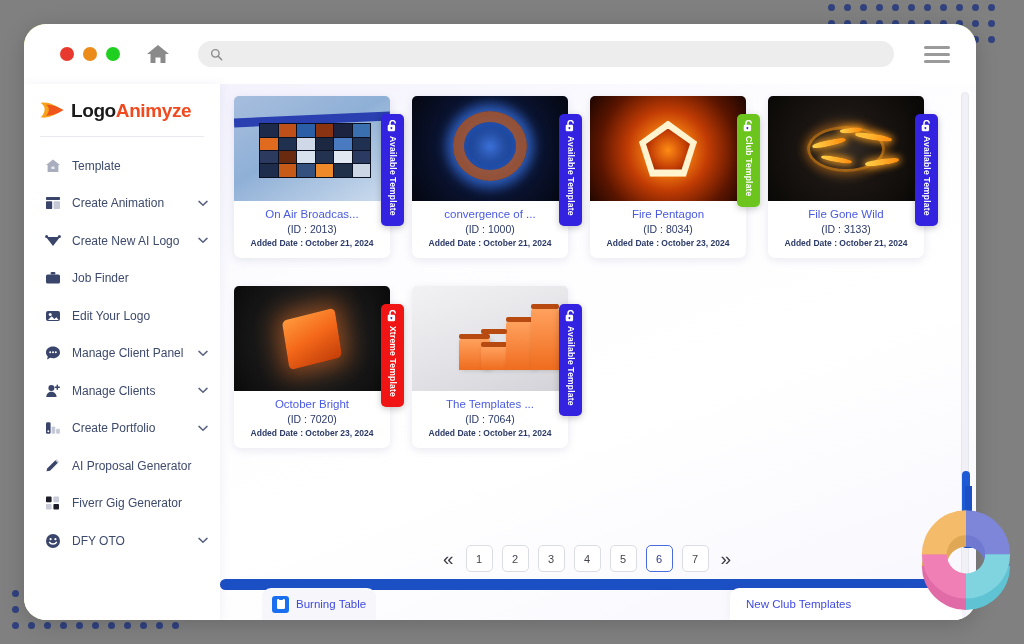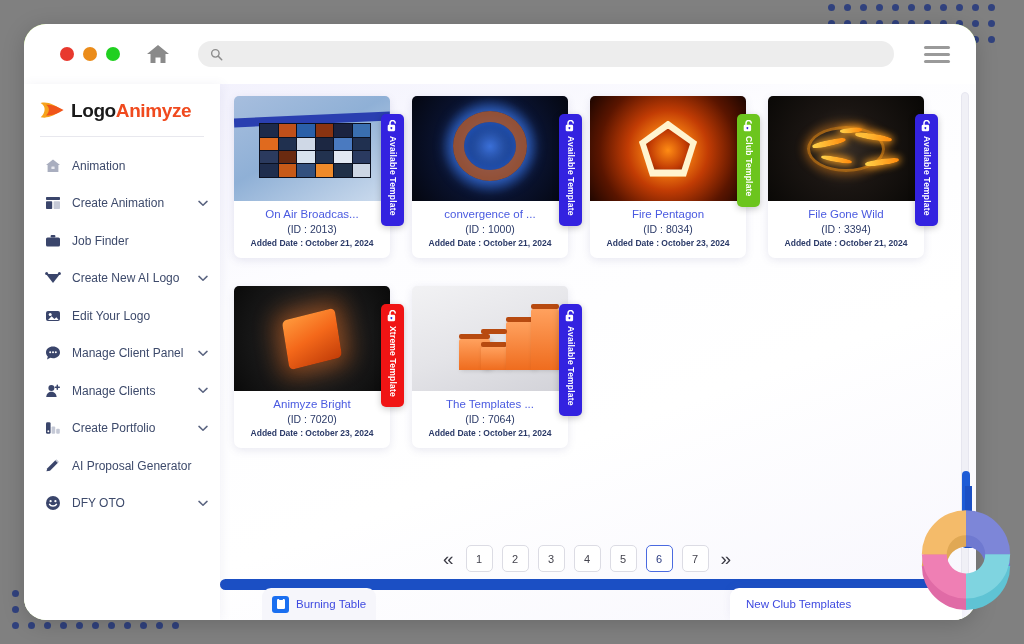--- a/index.html
+++ b/index.html
@@ -319,62 +319,62 @@
       </div>
       <div class="sb-divider"></div>
       <div id="nav-list">
           <div class="nav-item">
             <span class="nav-ico">
               <svg width="16" height="16" viewBox="0 0 16 16">
                 <path d="M8 1.5 L15 7 H13.4 V14 H2.6 V7 H1 Z" fill="#a9aebf"></path>
                 <rect x="6.4" y="8.6" width="3.2" height="2.4" rx="0.5" fill="#e9eaf0"></rect>
               </svg>
             </span>
-            <span class="nav-label">Animation</span>
+            <span class="nav-label">Template</span>
             <span class="nav-chev"></span>
           </div>
           <div class="nav-item">
             <span class="nav-ico">
               <svg width="16" height="16" viewBox="0 0 16 16">
                 <rect x="1" y="2" width="14" height="3" rx="0.8" fill="#3a456b"></rect>
                 <rect x="1" y="6.3" width="6.2" height="7.7" rx="0.8" fill="#3a456b"></rect>
                 <rect x="8.6" y="6.3" width="6.4" height="7.7" rx="0.8" fill="#c5c9d6"></rect>
               </svg>
             </span>
             <span class="nav-label">Create Animation</span>
             <svg class="nav-chev" width="10" height="7" viewBox="0 0 10 7">
               <path d="M1 1.4 L5 5.2 L9 1.4" fill="none" stroke="#5a6480" stroke-width="1.5" stroke-linecap="round" stroke-linejoin="round"></path>
             </svg>
           </div>
           <div class="nav-item">
             <span class="nav-ico">
               <svg width="16" height="16" viewBox="0 0 16 16">
-                <rect x="5.6" y="2" width="4.8" height="2.6" rx="1" fill="#3a456b"></rect>
-                <rect x="1" y="4.4" width="14" height="9.2" rx="1.6" fill="#3a456b"></rect>
-              </svg>
-            </span>
-            <span class="nav-label">Job Finder</span>
-            <span class="nav-chev"></span>
-          </div>
-          <div class="nav-item">
-            <span class="nav-ico">
-              <svg width="16" height="16" viewBox="0 0 16 16">
                 <path d="M1 4 H15 L8 13 Z" fill="#3a456b"></path>
                 <circle cx="1.6" cy="3.6" r="1.5" fill="#3a456b"></circle>
                 <circle cx="14.4" cy="3.6" r="1.5" fill="#3a456b"></circle>
               </svg>
             </span>
             <span class="nav-label">Create New AI Logo</span>
             <svg class="nav-chev" width="10" height="7" viewBox="0 0 10 7">
               <path d="M1 1.4 L5 5.2 L9 1.4" fill="none" stroke="#5a6480" stroke-width="1.5" stroke-linecap="round" stroke-linejoin="round"></path>
             </svg>
           </div>
           <div class="nav-item">
             <span class="nav-ico">
               <svg width="16" height="16" viewBox="0 0 16 16">
+                <rect x="5.6" y="2" width="4.8" height="2.6" rx="1" fill="#3a456b"></rect>
+                <rect x="1" y="4.4" width="14" height="9.2" rx="1.6" fill="#3a456b"></rect>
+              </svg>
+            </span>
+            <span class="nav-label">Job Finder</span>
+            <span class="nav-chev"></span>
+          </div>
+          <div class="nav-item">
+            <span class="nav-ico">
+              <svg width="16" height="16" viewBox="0 0 16 16">
                 <rect x="1" y="3" width="14" height="10" rx="2" fill="#3a456b"></rect>
                 <circle cx="5.2" cy="6.6" r="1.5" fill="#fff"></circle>
                 <path d="M3 12 L6.6 8.2 L9.4 11 L11.4 9.2 L13.6 12 Z" fill="#fff"></path>
               </svg>
             </span>
             <span class="nav-label">Edit Your Logo</span>
             <span class="nav-chev"></span>
           </div>
           <div class="nav-item">
             <span class="nav-ico">
@@ -418,20 +418,32 @@
             </svg>
           </div>
           <div class="nav-item">
             <span class="nav-ico">
               <svg width="16" height="16" viewBox="0 0 16 16">
                 <path d="M1.4 13.2 L2.4 10.2 L10.6 2 L13.2 4.6 L5 12.8 Z" fill="#3a456b"></path>
                 <path d="M11.4 1.2 L14 3.8 L12.8 5 L10.2 2.4 Z" fill="#c5c9d6"></path>
               </svg>
             </span>
             <span class="nav-label">AI Proposal Generator</span>
+            <span class="nav-chev"></span>
+          </div>
+          <div class="nav-item">
+            <span class="nav-ico">
+              <svg width="16" height="16" viewBox="0 0 16 16">
+                <rect x="1" y="1.6" width="5.6" height="5.6" rx="0.8" fill="#1c1c28"></rect>
+                <rect x="8.4" y="1.6" width="5.6" height="5.6" rx="0.8" fill="#c9ccd8"></rect>
+                <rect x="1" y="9" width="5.6" height="5.6" rx="0.8" fill="#c9ccd8"></rect>
+                <rect x="8.4" y="9" width="5.6" height="5.6" rx="0.8" fill="#1c1c28"></rect>
+              </svg>
+            </span>
+            <span class="nav-label">Fiverr Gig Generator</span>
             <span class="nav-chev"></span>
           </div>
           <div class="nav-item">
             <span class="nav-ico">
               <svg width="16" height="16" viewBox="0 0 16 16">
                 <circle cx="8" cy="8" r="7" fill="#3a456b"></circle>
                 <circle cx="5.6" cy="6.2" r="1.1" fill="#fff"></circle>
                 <circle cx="10.4" cy="6.2" r="1.1" fill="#fff"></circle>
                 <path d="M4.6 9.4 C5.8 11.6 10.2 11.6 11.4 9.4" fill="none" stroke="#fff" stroke-width="1.6" stroke-linecap="round"></path>
               </svg>
@@ -547,40 +559,40 @@
               <div class="ribbon blue">
                 <svg width="11" height="12" viewBox="0 0 11 12">
                   <path d="M3 5 V3.2 A2.6 2.6 0 0 1 8.2 3.1" fill="none" stroke="#fff" stroke-width="1.5" stroke-linecap="round"></path>
                   <rect x="0.7" y="4.8" width="7.4" height="6.4" rx="1.1" fill="#fff"></rect>
                   <rect x="3.6" y="6.9" width="1.6" height="2.3" rx="0.7" fill="#3322e0"></rect>
                 </svg>
                 <span class="ribbon-text">Available Template</span>
               </div>
               <div class="tcard-body">
                 <div class="tcard-title">File Gone Wild</div>
-                <div class="tcard-id">(ID : 3394)</div>
+                <div class="tcard-id">(ID : 3133)</div>
                 <div class="tcard-date">Added Date : October 21, 2024</div>
               </div>
             </div>
             <div class="tcard">
               <div class="tcard-thumb">
                 <div class="art art-burning">
                   <div class="cube"></div>
                 </div>
               </div>
               <div class="ribbon red">
                 <svg width="11" height="12" viewBox="0 0 11 12">
                   <path d="M3 5 V3.2 A2.6 2.6 0 0 1 8.2 3.1" fill="none" stroke="#fff" stroke-width="1.5" stroke-linecap="round"></path>
                   <rect x="0.7" y="4.8" width="7.4" height="6.4" rx="1.1" fill="#fff"></rect>
                   <rect x="3.6" y="6.9" width="1.6" height="2.3" rx="0.7" fill="#3322e0"></rect>
                 </svg>
                 <span class="ribbon-text">Xtreme Template</span>
               </div>
               <div class="tcard-body">
-                <div class="tcard-title">Animyze Bright</div>
+                <div class="tcard-title">October Bright</div>
                 <div class="tcard-id">(ID : 7020)</div>
                 <div class="tcard-date">Added Date : October 23, 2024</div>
               </div>
             </div>
             <div class="tcard">
               <div class="tcard-thumb">
                 <div class="art art-derivative">
                   <div class="bar" style="left:30%;width:20%;height:30%"></div>
                   <div class="cap" style="left:30%;width:20%;height:5px;bottom:50%"></div>
                   <div class="bar" style="left:44%;width:17%;height:22%"></div>

